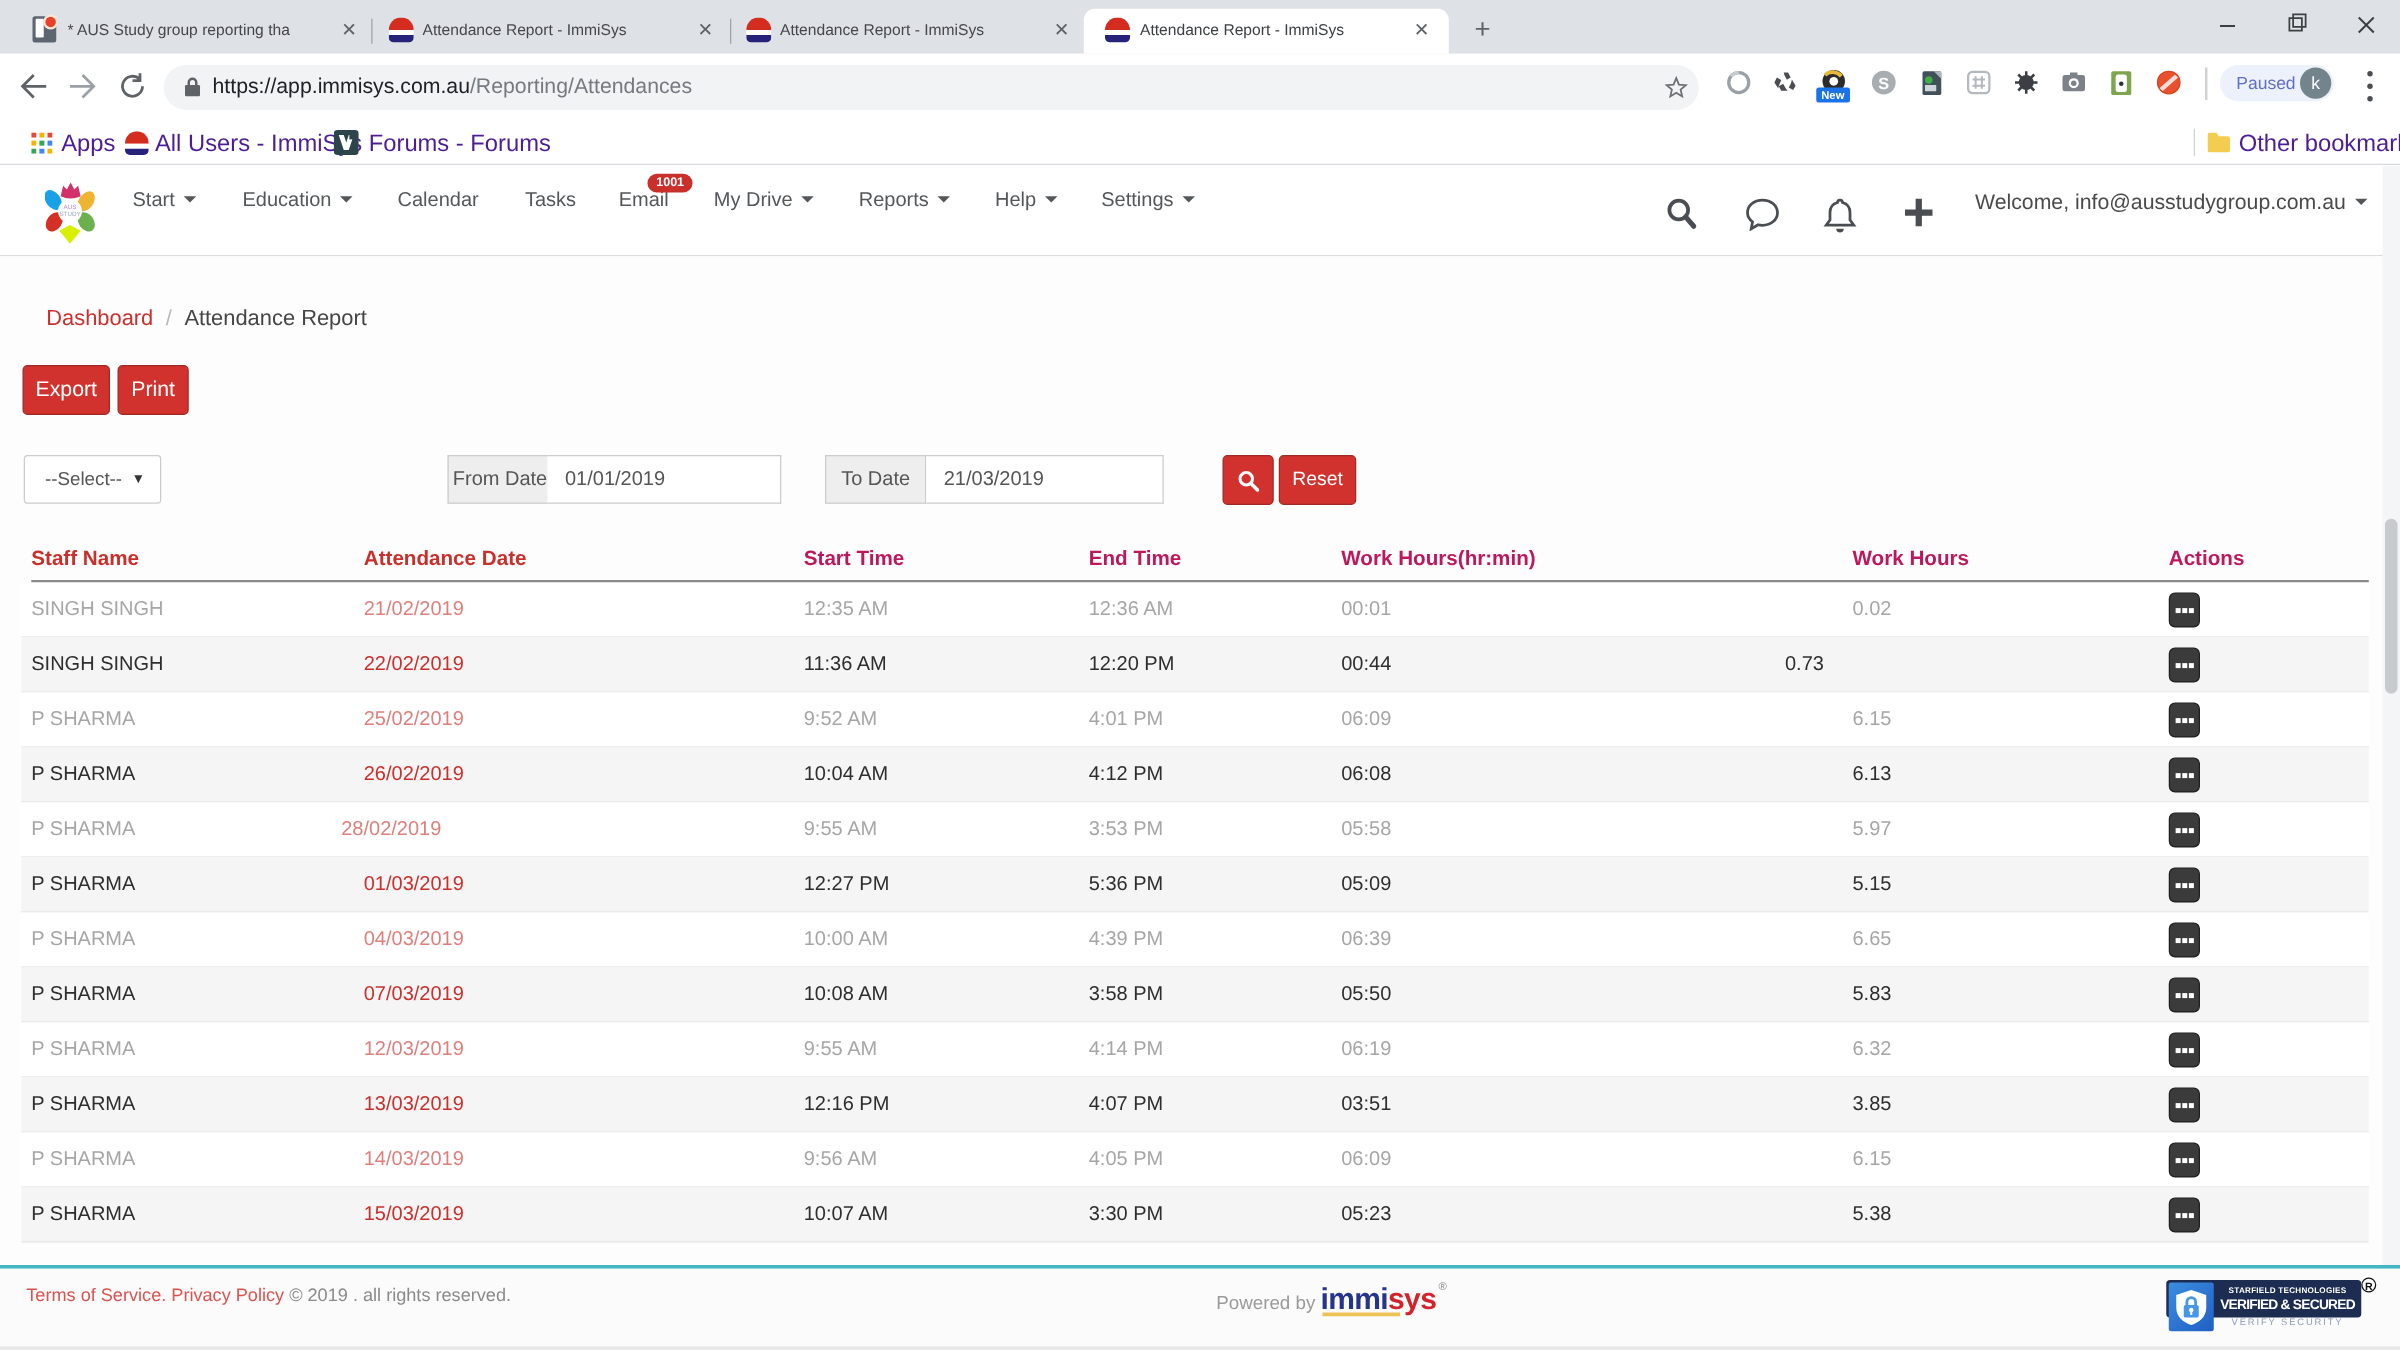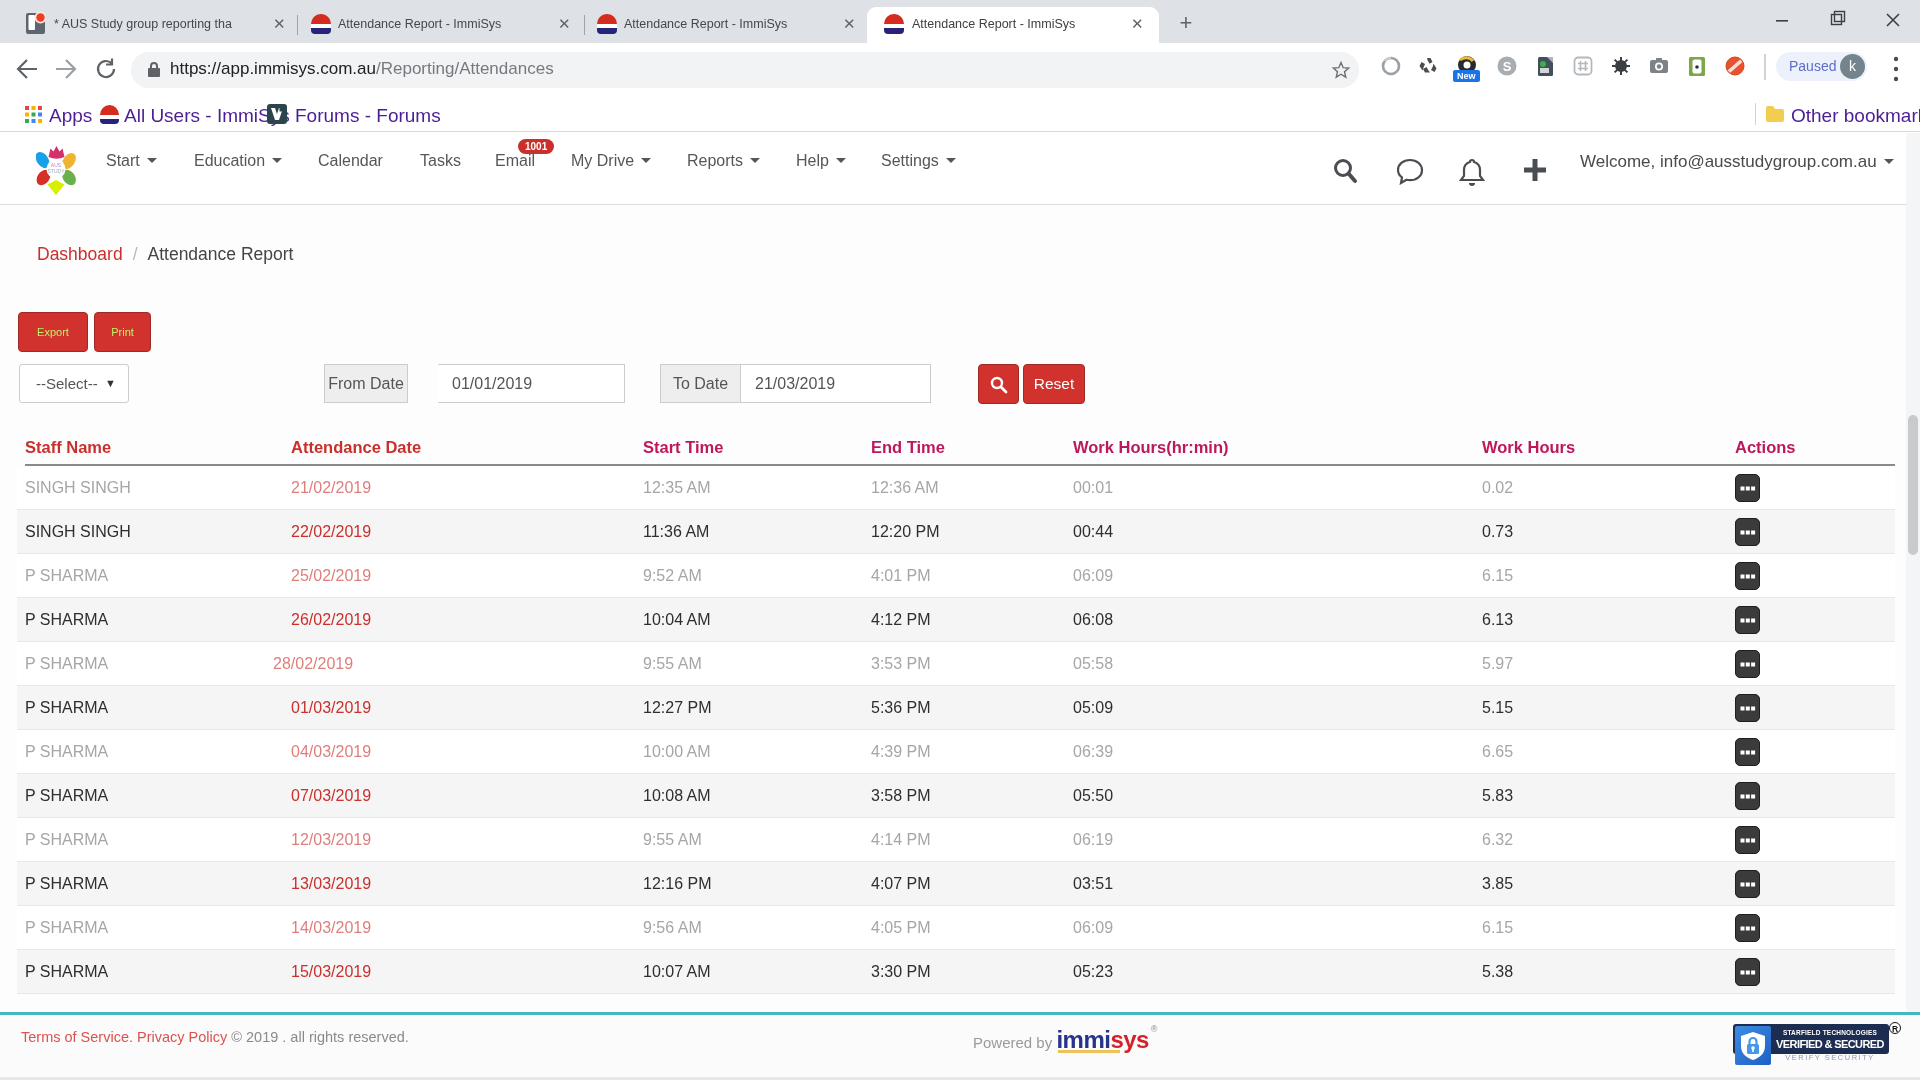--- a/index.html
+++ b/index.html
@@ -33,21 +33,21 @@
 #appnav { position:absolute; left:0; top:133px; width:1920px; height:72px; background:#fff; border-bottom:1px solid #dcdcdc; }
 .menu { position:absolute; top:19px; font-size:16px; color:#54575a; white-space:nowrap; }
 .caret { display:inline-block; width:0; height:0; border-left:5px solid transparent; border-right:5px solid transparent; border-top:5px solid #54575a; vertical-align:middle; margin-left:7px; margin-bottom:2px;}
 #emailbadge { position:absolute; left:518px; top:6px; background:#c9302c; color:#fff; font-size:10px; font-weight:bold; border-radius:9px; padding:2px 7px; }
 .topicon { position:absolute; top:24px; color:#4a4e52; }
 
 #content { position:absolute; left:0; top:205px; width:1920px; height:807px; background:#fdfdfd; }
 #crumb { position:absolute; left:37px; top:244px; font-size:17.5px; color:#454545; }
 #crumb a { color:#c9302c; text-decoration:none; }
 #crumb .sl { color:#b9b9b9; margin:0 10px; }
-.rbtn { position:absolute; top:312px; height:40px; background:#d2322d; border:1px solid #9e2a25; border-radius:4px; color:#bef264; font-size:11px; text-align:center; line-height:38px; }
+.rbtn { position:absolute; top:292px; height:40px; background:#d2322d; border:1px solid #9e2a25; border-radius:4px; color:#ffffff; font-size:17px; text-align:center; line-height:38px; }
 .lblbox { position:absolute; top:364px; height:39px; background:#eee; border:1px solid #ccc; font-size:16px; color:#555; line-height:37px; text-align:center; }
 .inpbox { position:absolute; top:364px; height:39px; background:#fff; border:1px solid #ccc; border-left:none; font-size:16px; color:#555; line-height:37px; padding-left:14px; }
 #searchbtn { position:absolute; left:978px; top:364px; width:41px; height:40px; background:#d2322d; border:1px solid #9e2a25; border-radius:4px; color:#fff; }
 #resetbtn { position:absolute; left:1023px; top:364px; width:62px; height:40px; background:#d2322d; border:1px solid #9e2a25; border-radius:4px; color:#fff; font-size:15.5px; text-align:center; line-height:38px; }
 
 .th { position:absolute; top:438px; font-size:16.5px; font-weight:bold; color:#be185d; }
 .th.red { color:#c9302c; }
 #thline { position:absolute; left:25px; top:464px; width:1870px; height:2px; background:#8a8a8a; }
 .row { position:absolute; left:17px; width:1878px; height:44px; border-bottom:1px solid #e7e7e7; }
 .row.w { background:#fff; }
@@ -297,21 +297,21 @@
   <div class="menu" style="left:1580px; top:19px; font-size:17px; color:#4a4a4a;">Welcome, info@ausstudygroup.com.au<span class="caret"></span></div>
 </div>
 
 <div id="content"></div>
 <div class="abs" style="left:1906px; top:133px; width:14px; height:879px; background:#f4f5f7;"></div>
 <div class="abs" style="left:1908px; top:415px; width:10px; height:140px; background:#c8cbce; border-radius:5px;"></div>
 <div id="crumb"><a>Dashboard</a><span class="sl">/</span>Attendance Report</div>
 <div class="rbtn" style="left:18px; width:70px;">Export</div>
 <div class="rbtn" style="left:94px; width:57px;">Print</div>
 <div class="abs" style="left:19px; top:364px; width:110px; height:39px; background:#fff; border:1px solid #ccc; border-radius:3px; font-size:15px; color:#555; line-height:37px; padding-left:16px;">--Select--<span style="position:absolute; right:12px; top:0; color:#333; font-size:11px;">▼</span></div>
-<div class="lblbox" style="left:324px; width:84px;">From Date</div>
+<div class="lblbox" style="left:358px; width:84px;">From Date</div>
 <div class="inpbox" style="left:438px; width:187px;">01/01/2019</div>
 <div class="lblbox" style="left:660px; width:81px;">To Date</div>
 <div class="inpbox" style="left:741px; width:190px;">21/03/2019</div>
 <div id="searchbtn">
     <svg style="position:absolute;left:11px;top:11px;" width="18" height="18" viewBox="0 0 18 18">
       <circle cx="7" cy="7" r="5" fill="none" stroke="#fff" stroke-width="2.4"></circle>
       <path d="M11 11 L16 16" stroke="#fff" stroke-width="2.8" stroke-linecap="round"></path>
     </svg>
   </div>
 <div id="resetbtn">Reset</div>
@@ -339,21 +339,21 @@
           <rect x="11.1" y="0.5" width="4" height="4" fill="#fff"></rect>
         </svg>
       </div>
     </div>
     <div class="row g" style="top:510px;">
       <div class="cell" style="left:8px;">SINGH SINGH</div>
       <div class="cell date" style="left:274px;">22/02/2019</div>
       <div class="cell" style="left:626px;">11:36 AM</div>
       <div class="cell" style="left:854px;">12:20 PM</div>
       <div class="cell" style="left:1056px;">00:44</div>
-      <div class="cell" style="left:1465px;text-align:right;">0.73</div>
+      <div class="cell" style="left:1411px;text-align:right;">0.73</div>
       <div class="abtn">
         <svg width="16" height="5">
           <rect x="0.5" y="0.5" width="4" height="4" fill="#fff"></rect>
           <rect x="5.8" y="0.5" width="4" height="4" fill="#fff"></rect>
           <rect x="11.1" y="0.5" width="4" height="4" fill="#fff"></rect>
         </svg>
       </div>
     </div>
     <div class="row w" style="top:554px;">
       <div class="cell" style="left:8px;">P SHARMA</div>

